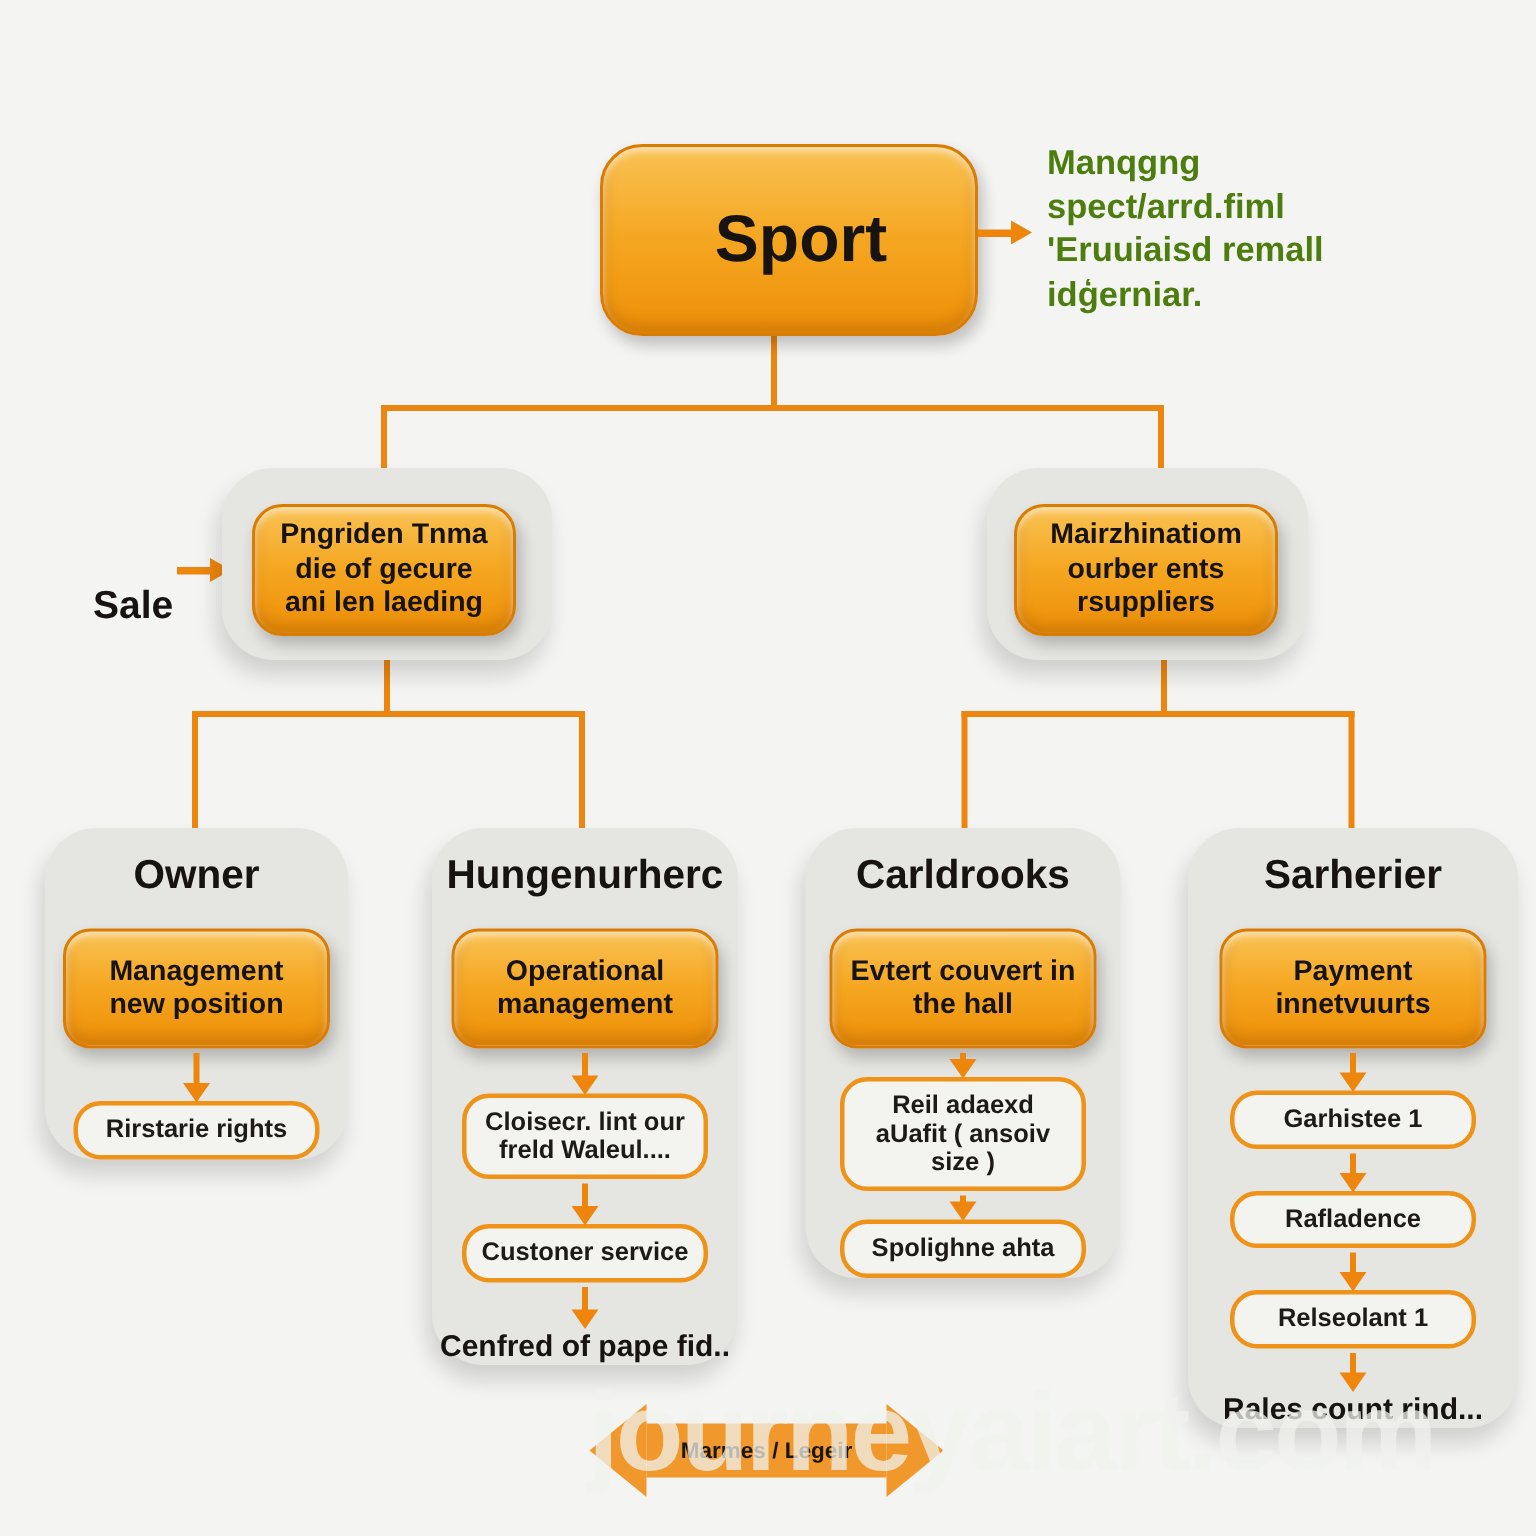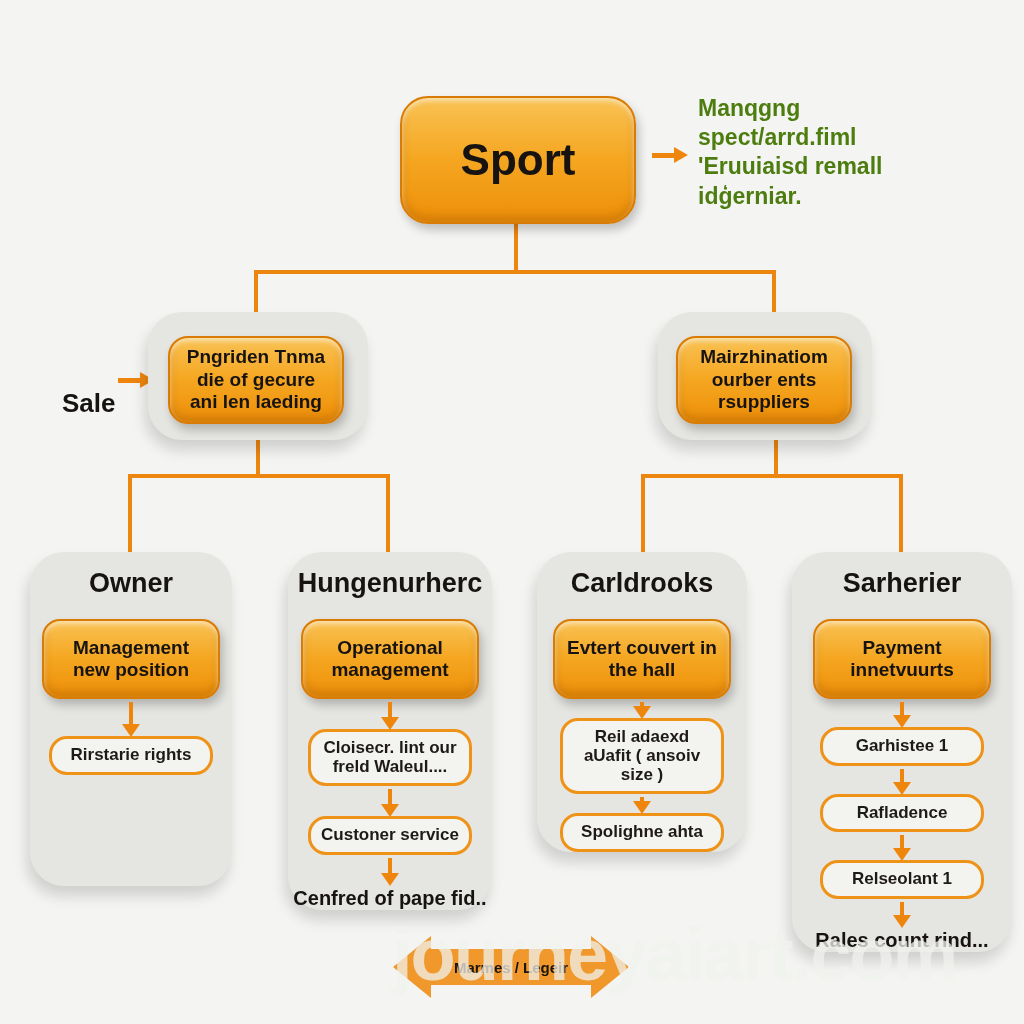--- a/index.html
+++ b/index.html
@@ -5,21 +5,21 @@
   html,body{margin:0;padding:0;}
   .canvas{position:relative;width:1024px;height:1024px;background:#f4f5f3;overflow:hidden;
           font-family:"Liberation Sans",sans-serif;color:#161311;}
   
   .line{position:absolute;background:#ed860f;}
   .v{width:4px}.h{height:4px}
   
   .obox{position:absolute;background:linear-gradient(180deg,#f9c254 0%,#f5a722 48%,#ee8f08 100%);
         border:2px solid #d97c06;border-radius:24px;
         box-shadow:inset 0 3px 5px rgba(255,255,255,.55),inset 0 -6px 9px rgba(150,80,0,.30),3px 6px 10px rgba(0,0,0,.22);
-        display:flex;align-items:center;justify-content:center;text-align:center;font-weight:bold;}
+        display:flex;align-items:center;justify-content:center;text-align:center;font-weight:bold;padding-left:16px;}
   
   .gbox{position:absolute;background:#e5e5e2;border-radius:34px;box-shadow:-3px 10px 14px rgba(0,0,0,.15);}
   
   .pill{background:#f3f3f0;border:3px solid #ee9317;border-radius:18px;
         display:flex;align-items:center;justify-content:center;text-align:center;
         font-weight:bold;color:#1d1a17;padding:7px 10px;box-sizing:border-box;}
   
   .darr{position:relative;width:4px;height:24px;background:#ee860e;margin:3px auto 10px;}
   .darr::after{content:'';position:absolute;bottom:-11px;left:-7px;width:0;height:0;
         border-top:13px solid #ee860e;border-left:9px solid transparent;border-right:9px solid transparent;}
@@ -84,21 +84,21 @@
       <span>Pngriden Tnma die of gecure ani len laeding</span>
     </div>
   </div>
 
   <div class="gbox" style="left:658px;top:312px;width:214px;height:128px">
     <div class="obox" style="left:18px;top:24px;width:176px;height:88px;font-size:19px;line-height:1.2;border-radius:20px;padding:4px 8px;box-sizing:border-box">
       <span>Mairzhinatiom ourber ents rsuppliers</span>
     </div>
   </div>
 
-  <div class="gbox col" style="left:30px;top:552px;width:202px;height:334px">
+  <div class="gbox col" style="left:30px;top:552px;width:202px;height:221px">
     <div class="col-title">Owner</div>
     <div class="obox col-head" style="position:static">
       <span>Management new position</span>
     </div>
     <div class="darr"></div>
     <div class="pill">
       <span>Rirstarie rights</span>
     </div>
   </div>
 

